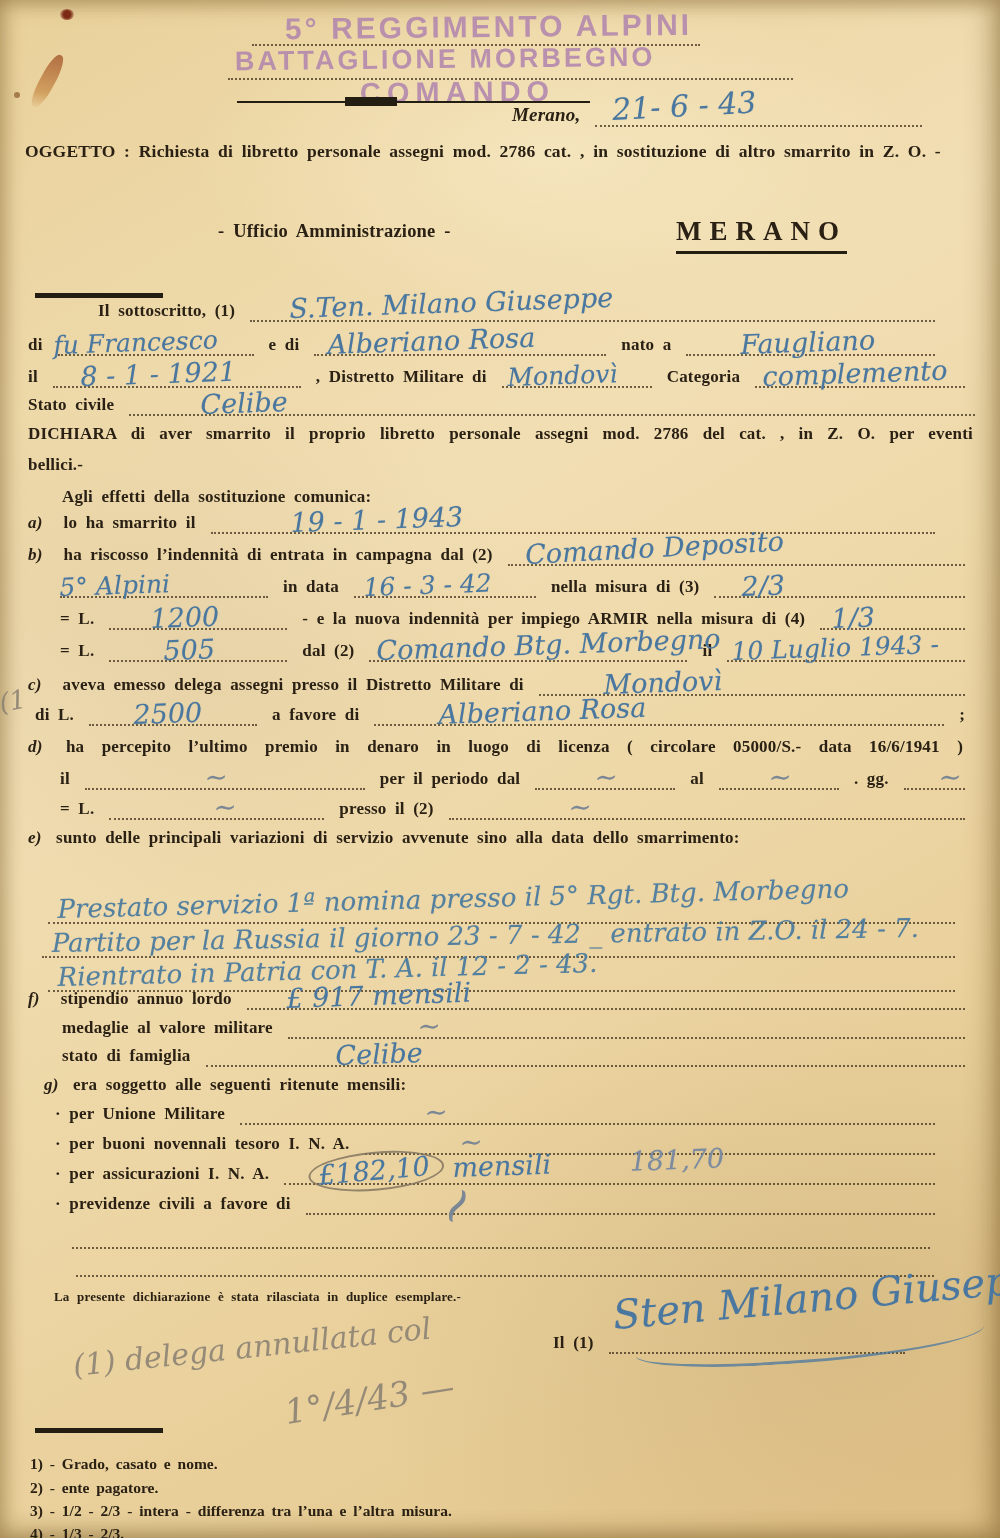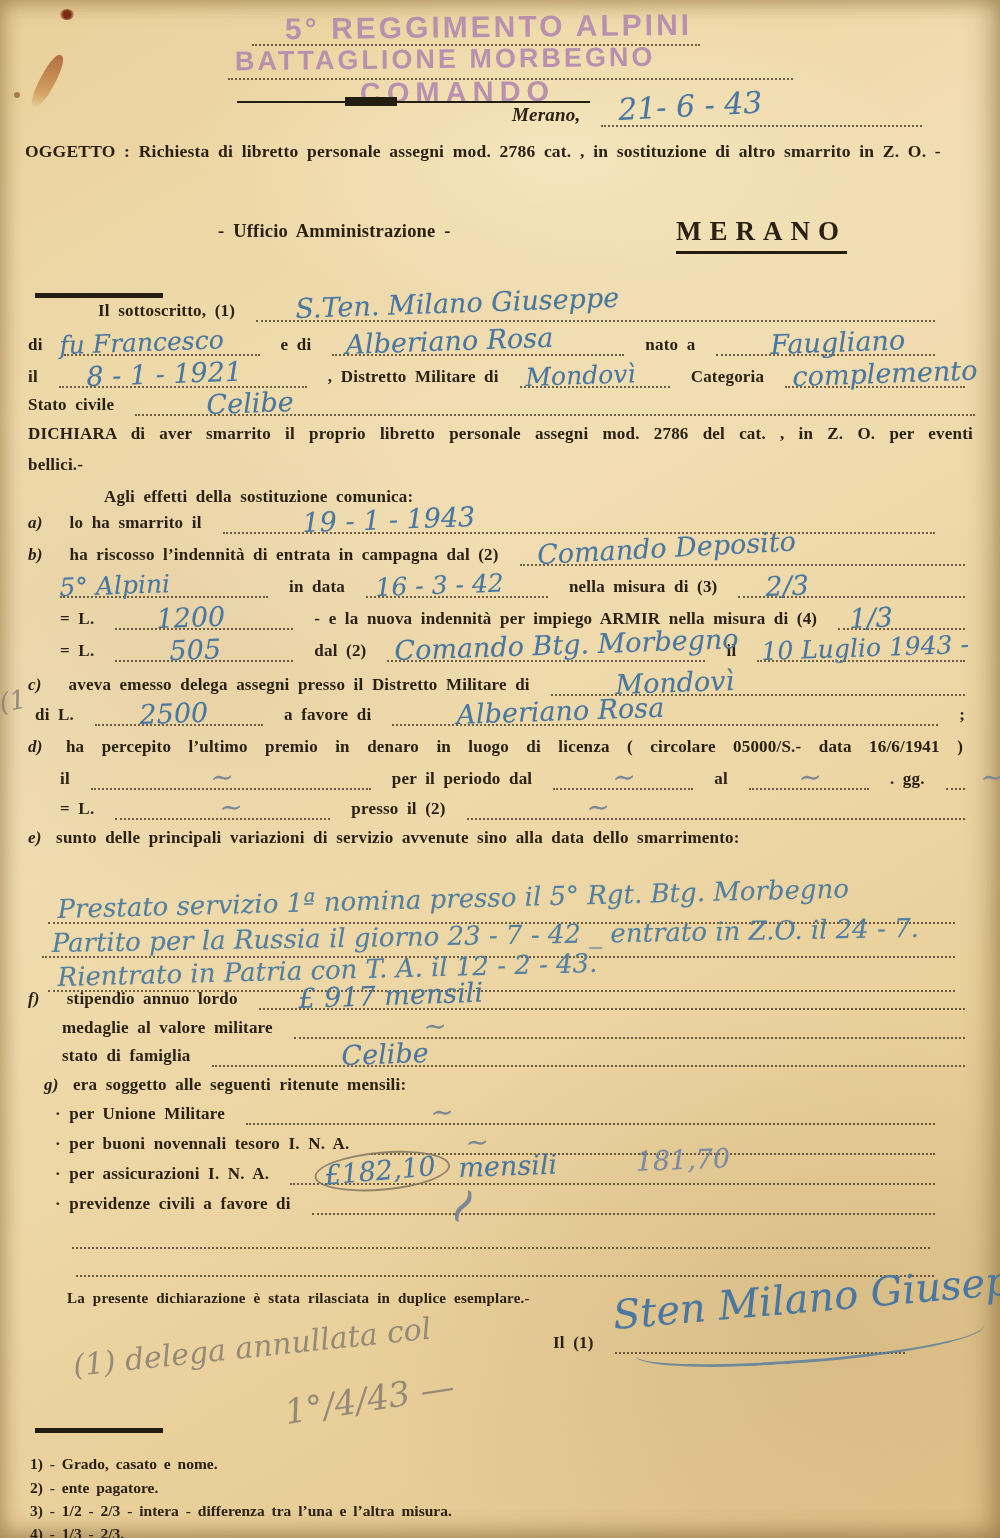--- a/index.html
+++ b/index.html
@@ -11,21 +11,21 @@
       radial-gradient(ellipse 680px 480px at 82% 86%, rgba(120,85,35,.12), transparent 70%),
       linear-gradient(150deg,#e9d19b 0%,#f1deb3 35%,#ecd5a3 62%,#e2c489 100%);
     box-shadow: inset -12px 0 26px rgba(110,80,30,.32), inset 0 -8px 20px rgba(110,80,30,.22),
                 inset 8px 0 18px rgba(110,80,30,.18), inset 0 6px 14px rgba(150,110,50,.15);
     font-family:"Liberation Serif",serif;
   }
   .p{font:700 17px/1.15 "Liberation Serif",serif;color:#2a2114;white-space:nowrap;
      word-spacing:4px;letter-spacing:.2px;padding-bottom:1px;}
   .p-it{font-style:italic;}
   .ltr{font-style:italic;font-weight:700;padding-right:6px;}
-  .row{position:absolute;display:flex;align-items:flex-end;gap:21px;}
+  .row{position:absolute;display:flex;align-items:flex-end;gap:15px;}
   .fill{position:relative;flex:1 1 auto;height:20px;border-bottom:2px dotted rgba(58,45,24,.72);}
   .fillw{flex:0 0 auto;}
   .hw{position:absolute;bottom:-6px;left:10px;font:italic 23px "DejaVu Serif",serif;
       color:#4a779f;white-space:nowrap;transform:rotate(-2deg);transform-origin:left bottom;
       text-shadow:0 0 1px rgba(74,119,159,.3);}
   .hw-lg{font-size:27px;} .hw-md{font-size:25px;}
   .mark{color:#7b8795;font-size:28px;text-shadow:none;}
   .just{text-align:justify;text-align-last:justify;white-space:normal;}
   .stampline{position:absolute;color:#b287ae;opacity:.88;
      font:700 30px "Liberation Sans",sans-serif;letter-spacing:3px;transform:rotate(-.6deg);}
@@ -111,21 +111,21 @@
 
   <div class="row" style="left:28px;top:394px;width:947px;">
     <span class="p">Stato civile</span>
     <span class="fill">
       <span class="hw hw-lg" style="left:72px;">Celibe</span>
     </span>
   </div>
 
   <div class="p just" style="position:absolute;left:28px;top:424px;width:945px;">DICHIARA di aver smarrito il proprio libretto personale assegni mod. 2786 del cat. , in Z. O. per eventi</div>
   <div class="p" style="position:absolute;left:28px;top:455px;">bellici.-</div>
-  <div class="p" style="position:absolute;left:62px;top:487px;margin-left:42px;">Agli effetti della sostituzione comunica:</div>
+  <div class="p" style="position:absolute;left:62px;top:487px;">Agli effetti della sostituzione comunica:</div>
 
   <div class="row" style="left:28px;top:512px;width:907px;">
     <span class="p ltr">a)</span>
     <span class="p">lo ha smarrito il</span>
     <span class="fill">
       <span class="hw hw-lg" style="left:80px;">19 - 1 - 1943</span>
     </span>
   </div>
 
   <div class="row" style="left:28px;top:544px;width:937px;">
@@ -290,21 +290,21 @@
   <div class="row" style="left:55px;top:1193px;width:880px;">
     <span class="p">· previdenze civili a favore di</span>
     <span class="fill">
       <span class="hw mark" style="left:165px;font-size:52px;transform:rotate(-60deg);bottom:-26px;">∼</span>
     </span>
   </div>
 
   <div class="dots" style="left:72px;top:1247px;width:858px;border-bottom-width:2px;"></div>
   <div class="dots" style="left:76px;top:1275px;width:858px;"></div>
 
-  <div class="p" style="position:absolute;left:67px;top:1290px;font-size:15px;">La presente dichiarazione è stata rilasciata in duplice esemplare.-</div>
+  <div class="p" style="position:absolute;left:54px;top:1290px;font-size:13px;">La presente dichiarazione è stata rilasciata in duplice esemplare.-</div>
 
   <div class="row" style="left:553px;top:1332px;width:352px;">
     <span class="p">Il (1)</span>
     <span class="fill"></span>
   </div>
   <div class="hw" style="position:absolute;left:615px;top:1292px;bottom:auto;font-size:40px;transform:rotate(-5deg);color:#4a779f;">Sten Milano Giuseppe</div>
   <div class="sig-flourish"></div>
 
   <div class="pencil" style="left:75px;top:1348px;">(1) delega annullata col</div>
   <div class="pencil" style="left:288px;top:1392px;font-size:34px;transform:rotate(-9deg);">1°/4/43 —</div>

